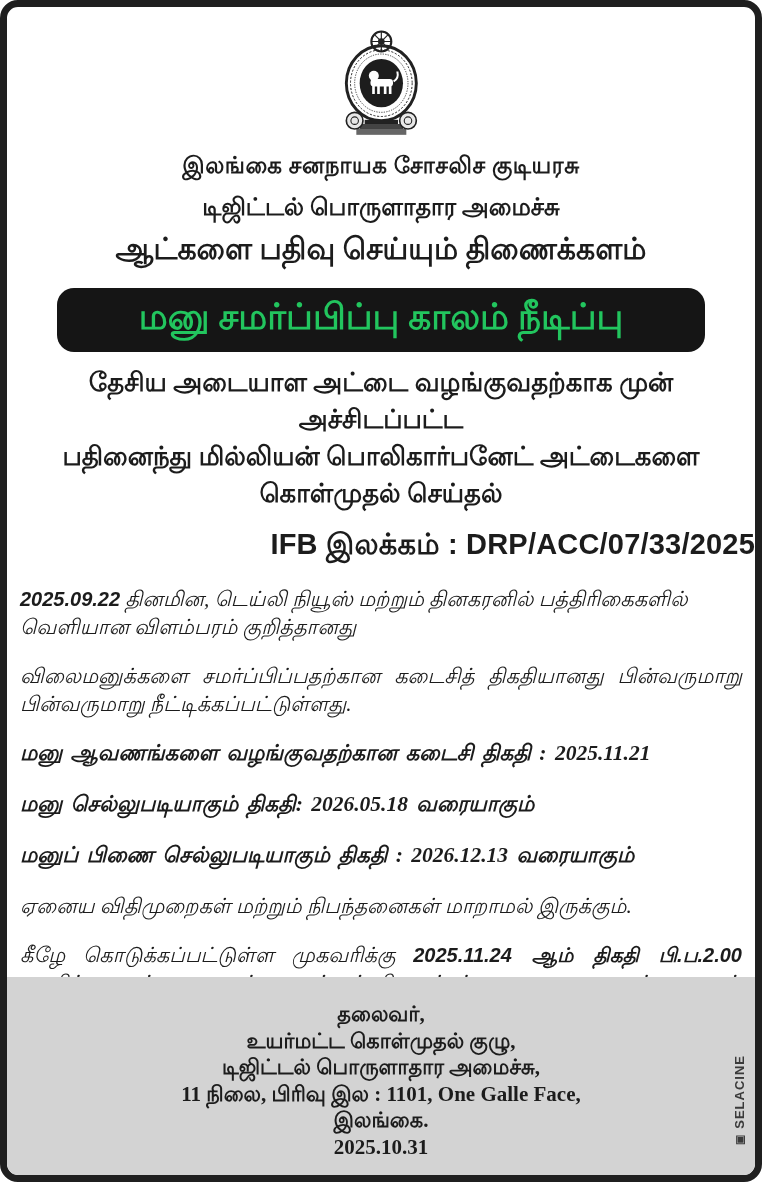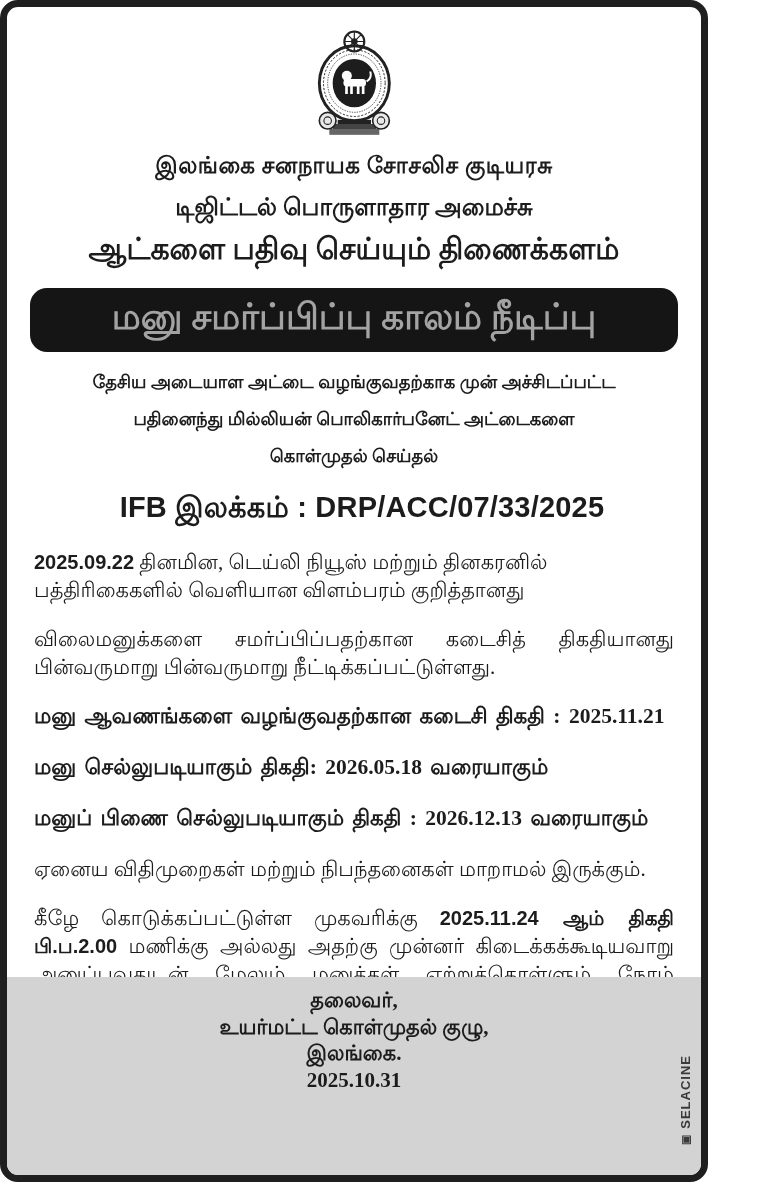--- a/index.html
+++ b/index.html
@@ -1,67 +1,67 @@
 <!DOCTYPE html>
 <html><head>
 <meta charset="utf-8">
 <style>
   html,body{margin:0;padding:0;background:#fff;}
   .page{
     position:relative;
-    width:708px;height:1182px;
+    width:762px;height:1182px;
     box-sizing:border-box;
     background:#fff;
     border:7px solid #1f1f1f;
     border-radius:18px;
     overflow:hidden;
     font-family:"Liberation Serif", serif;
     color:#1c1c1c;
   }
   .emblem-wrap{display:flex;justify-content:center;margin-top:22px;}
   .emblem-wrap svg{height:110px;width:auto;}
   .hline{ text-align:center; font-weight:700; }
   .country{font-size:23px;margin-top:14px;letter-spacing:.5px;}
   .ministry{font-size:24px;margin-top:12px;}
   .department{font-size:30px;margin-top:8px;}
   .banner{
     margin:18px auto 0;
     width:640px;
     background:#151515;
-    color:#a3a3a3;
+    color:#22c55e;
     border-radius:17px;
     text-align:center;
     font-size:36px;
     font-weight:700;
     padding:8px 4px 10px;
   }
-  .subject{margin-top:12px;text-align:center;font-weight:700;font-size:18px;line-height:37px;}
+  .subject{margin-top:12px;text-align:center;font-weight:700;font-size:26px;line-height:37px;}
   .ifb{
-    margin-top:16px;text-align:center;
+    margin-top:16px;text-align:right;
     font-family:"Liberation Sans", sans-serif;
     font-weight:700;font-size:29px;letter-spacing:.2px;padding-left:16px;
   }
-  .body-text{padding:0 27px;font-size:21px;line-height:28px;}
+  .body-text{padding:0 13px;font-size:21px;line-height:28px;font-style:italic;}
   .p1{margin-top:20px;}
   .p1 b{font-family:"Liberation Sans", sans-serif;font-size:20px;}
   .p2{margin-top:17px;text-align:justify;}
   .dates{margin-top:7px;}
   .date-row{font-weight:700;font-size:21.5px;margin-bottom:23px;word-spacing:3px;}
   .p3{margin-top:4px;}
   .p4{margin-top:15px;text-align:justify;word-spacing:4px;}
   .p4 b{font-family:"Liberation Sans", sans-serif;font-size:20px;word-spacing:6px;}
   .footer{
     position:absolute;left:0;right:0;bottom:0;
     height:198px;
     background:#d3d3d3;
     border-radius:0 0 11px 11px;
     text-align:center;
     font-weight:700;
     font-size:21px;
-    padding-top:10px;
+    padding-top:24px;
     box-sizing:border-box;
   }
   .footer .f-line{line-height:26.5px;}
   .watermark{
     position:absolute;
     right:8px;bottom:28px;
     writing-mode:vertical-rl;
     transform:rotate(180deg);
     font-family:"Liberation Sans", sans-serif;
     font-size:13px;
@@ -144,20 +144,22 @@
 
     <p class="p3">ஏனைய விதிமுறைகள் மற்றும் நிபந்தனைகள் மாறாமல் இருக்கும்.</p>
 
     <p class="p4"><span>கீழே கொடுக்கப்பட்டுள்ள முகவரிக்கு </span><b>2025.11.24 ஆம் திகதி பி.ப.2.00</b><span> மணிக்கு அல்லது அதற்கு முன்னர் கிடைக்கக்கூடியவாறு அனுப்புவதுடன் மேலும் மனுக்கள் ஏற்றுக்கொள்ளும் நேரம் முடிவடைந்தவுடன் உடனடியாக திறக்கப்படும்.</span></p>
 
   </div>
 
   <div class="footer">
     <div class="f-line">தலைவர்,</div>
     <div class="f-line">உயர்மட்ட கொள்முதல் குழு,</div>
+    <div class="f-line">டிஜிட்டல் பொருளாதார அமைச்சு,</div>
+    <div class="f-line">11 நிலை, பிரிவு இல : 1101, One Galle Face,</div>
     <div class="f-line">இலங்கை.</div>
     <div class="f-line">2025.10.31</div>
 
     <div class="watermark">
       <span class="wm-icon">▣</span>
       <span>SELACINE</span>
     </div>
   </div>
 
 </div>

